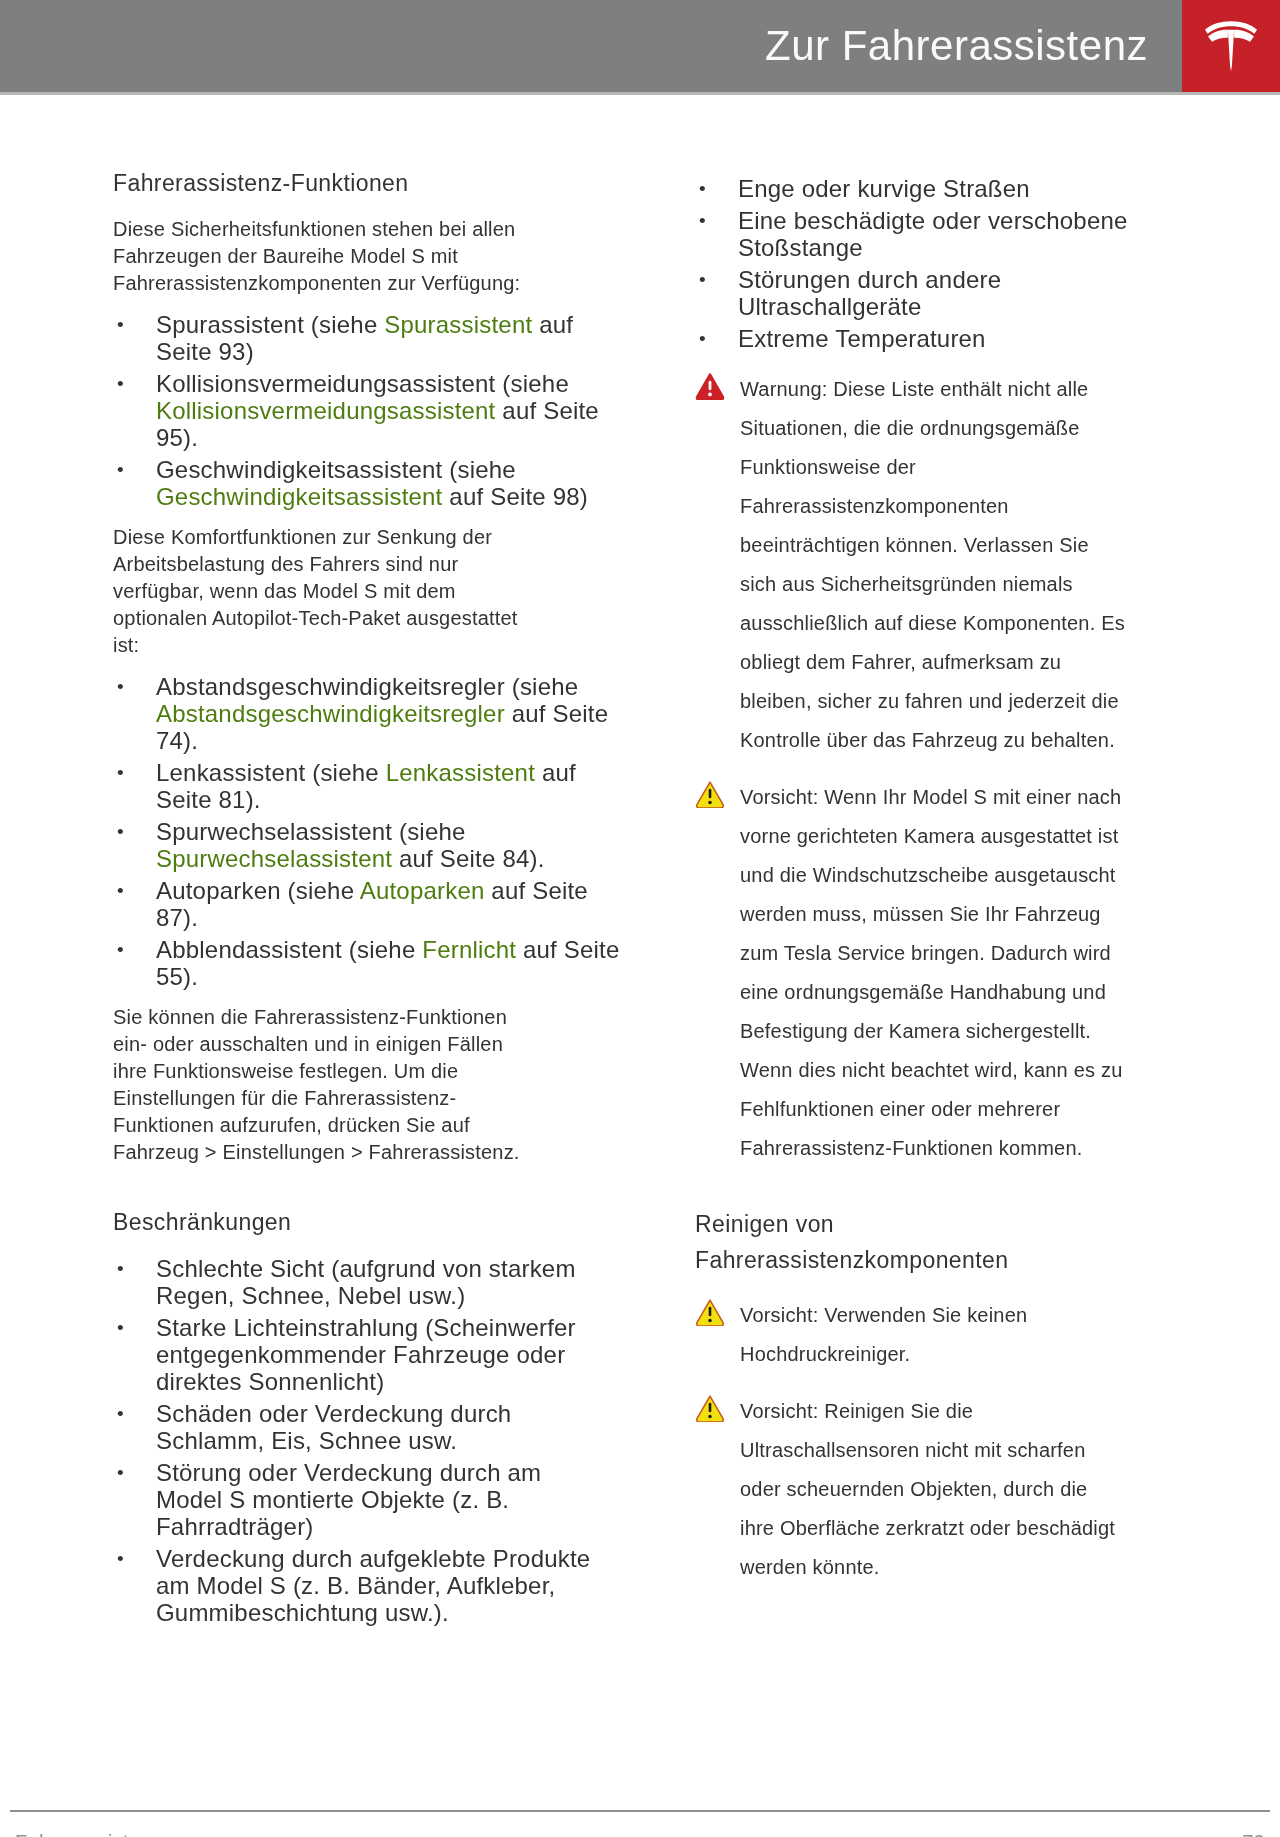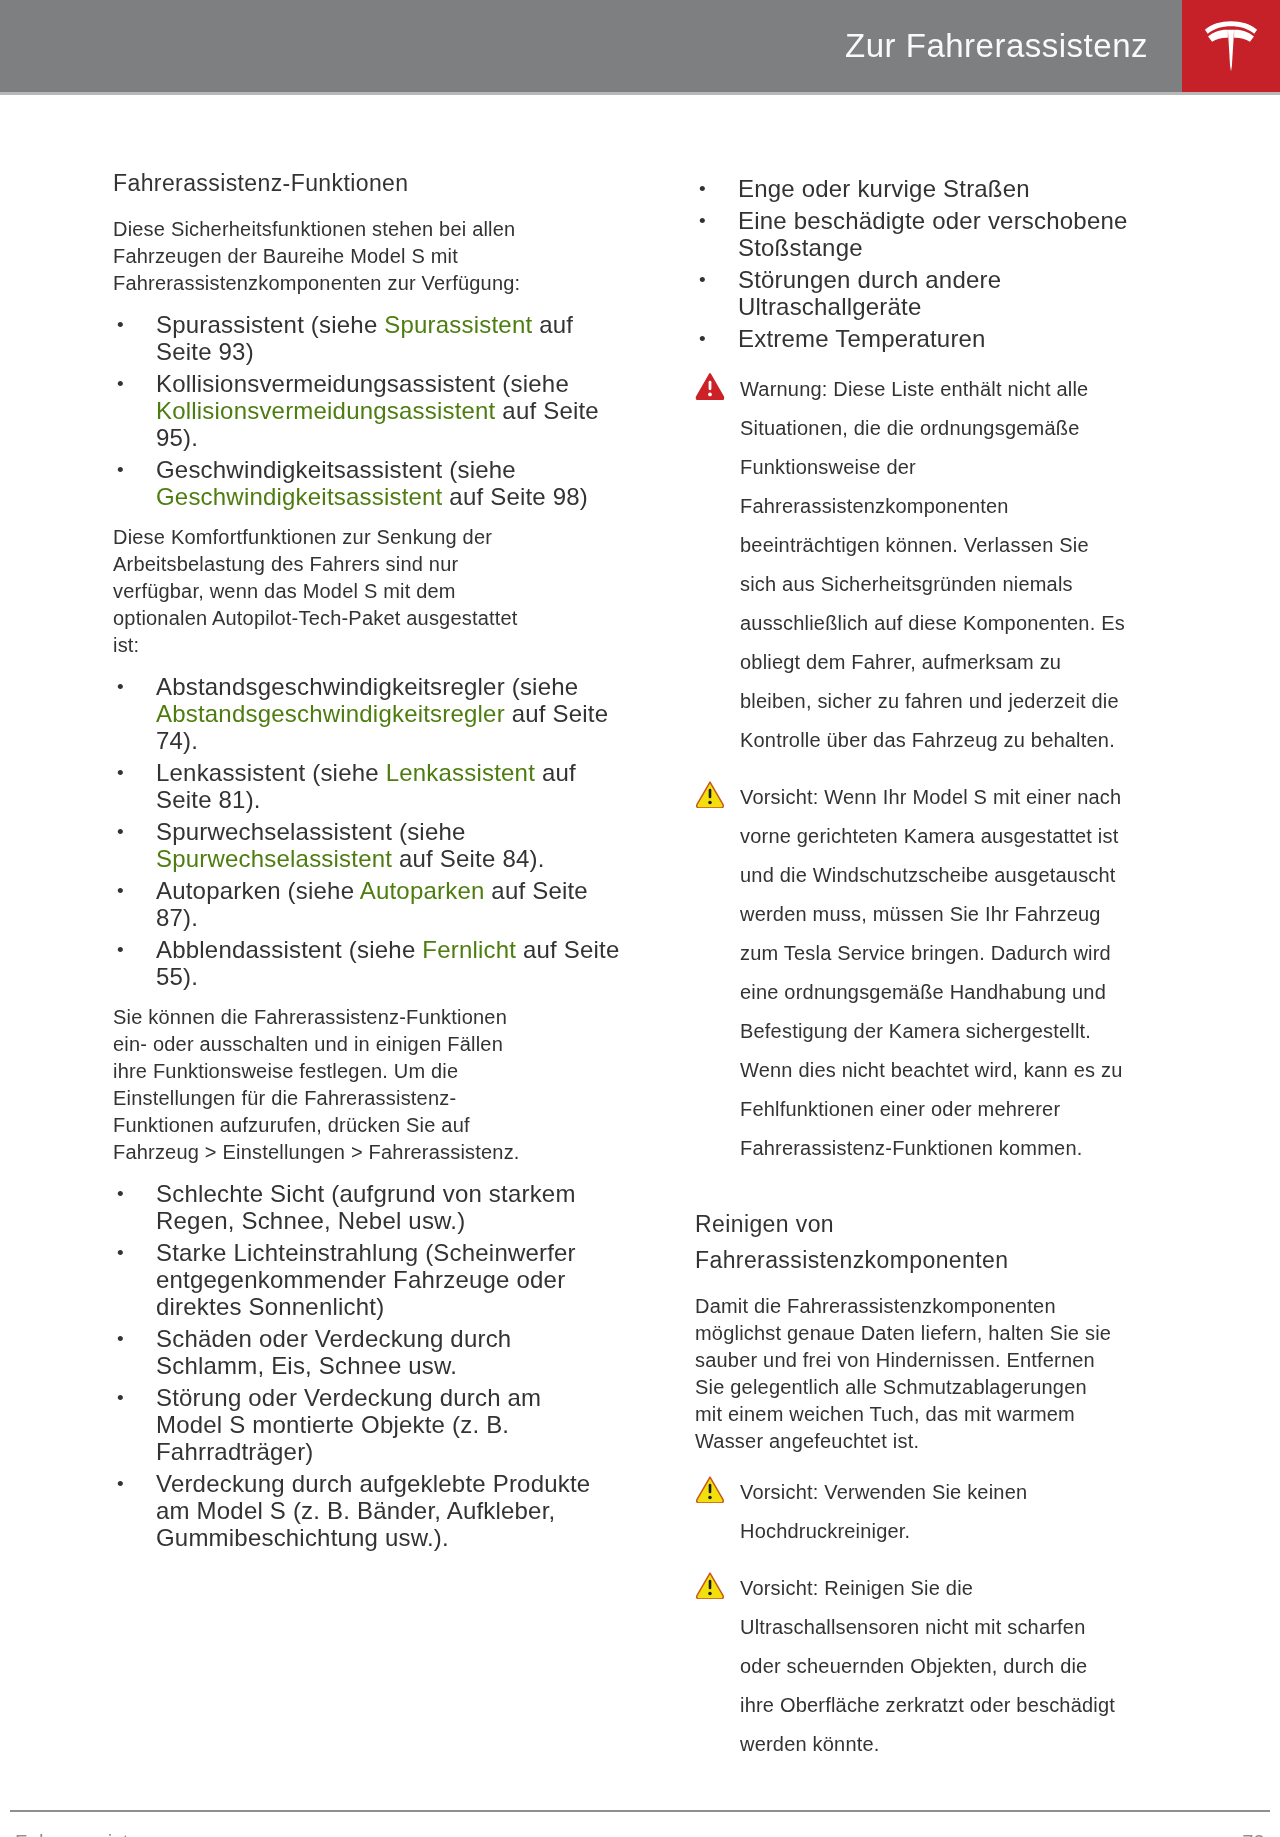--- a/index.html
+++ b/index.html
@@ -11,21 +11,21 @@
   
   .header{
     position:absolute;top:0;left:0;width:1280px;height:95px;
     display:flex;align-items:stretch;
     border-bottom:3px solid rgba(0,0,0,0.28);box-sizing:border-box;
   }
   .header-bar{
     flex:1;background:#7d7f80;display:flex;align-items:center;justify-content:flex-end;
   }
   .header-title{
-    color:#fafafa;font-size:33px;font-weight:400;letter-spacing:0.5px;
+    color:#fafafa;font-size:42px;font-weight:400;letter-spacing:0.5px;
     padding-right:34px;white-space:nowrap;
   }
   .logo-box{
     width:98px;background:#c62128;display:flex;align-items:center;justify-content:center;
   }
   
   .main{
     position:absolute;top:95px;left:0;width:1280px;
     padding:70px 0 0 113px;box-sizing:border-box;
     display:flex;gap:37px;align-items:flex-start;
@@ -154,20 +154,21 @@
       </div>
     </div>
 
     <div class="p">Sie können die Fahrerassistenz-Funktionen
 ein- oder ausschalten und in einigen Fällen
 ihre Funktionsweise festlegen. Um die
 Einstellungen für die Fahrerassistenz-
 Funktionen aufzurufen, drücken Sie auf
 Fahrzeug &gt; Einstellungen &gt; Fahrerassistenz.</div>
 
+    <div class="h2">Beschränkungen</div>
 
 
     <div class="list">
       <div class="li">
         <span class="li-marker">•</span>
         <span class="li-text">Schlechte Sicht (aufgrund von starkem
 Regen, Schnee, Nebel usw.)</span>
       </div>
       <div class="li">
         <span class="li-marker">•</span>
@@ -254,26 +255,20 @@
 eine ordnungsgemäße Handhabung und
 Befestigung der Kamera sichergestellt.
 Wenn dies nicht beachtet wird, kann es zu
 Fehlfunktionen einer oder mehrerer
 Fahrerassistenz-Funktionen kommen.</span>
     </div>
 
     <div class="h2">Reinigen von
 Fahrerassistenzkomponenten</div>
 
-    <div class="p">Damit die Fahrerassistenzkomponenten
-möglichst genaue Daten liefern, halten Sie sie
-sauber und frei von Hindernissen. Entfernen
-Sie gelegentlich alle Schmutzablagerungen
-mit einem weichen Tuch, das mit warmem
-Wasser angefeuchtet ist.</div>
 
 
     <div class="note">
       <span class="note-icon">
         <svg width="30" height="28" viewBox="0 0 32 30">
           <path d="M16 2.2 L30 26.5 a2.4 2.4 0 0 1 -2.1 3.5 H4.1 a2.4 2.4 0 0 1 -2.1 -3.5 Z" fill="#f2df0d" stroke="#c4581d" stroke-width="1.6" stroke-linejoin="round"></path>
           <rect x="14.6" y="9.5" width="2.8" height="10" rx="1.4" fill="#1a1a1a"></rect>
           <circle cx="16" cy="24" r="1.9" fill="#1a1a1a"></circle>
         </svg>
       </span>

